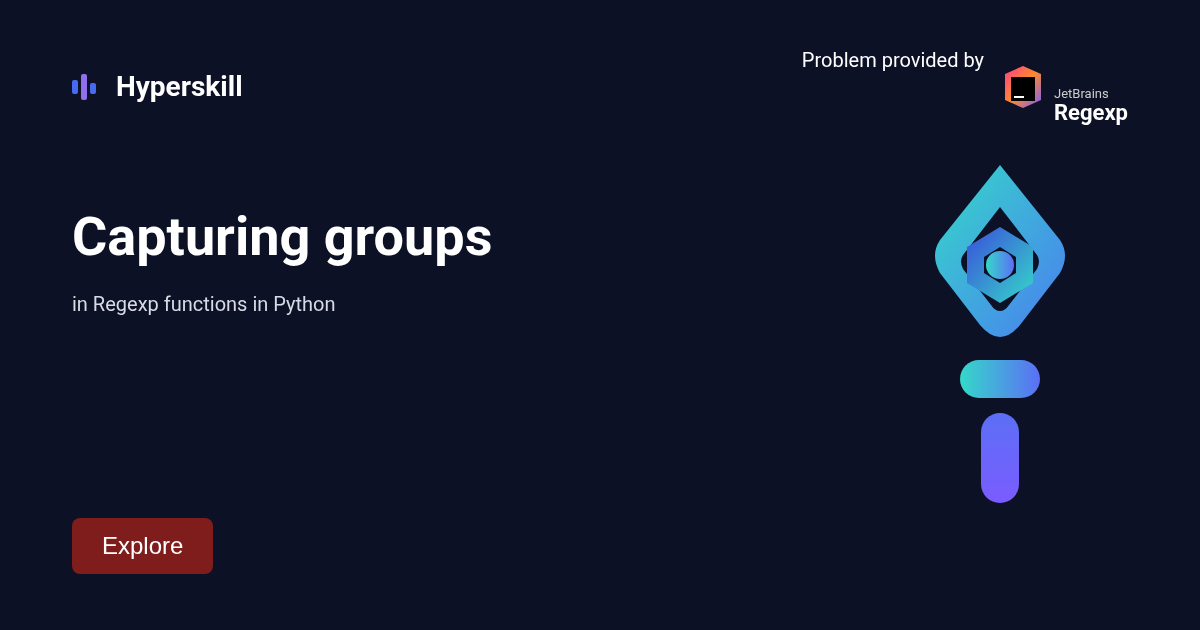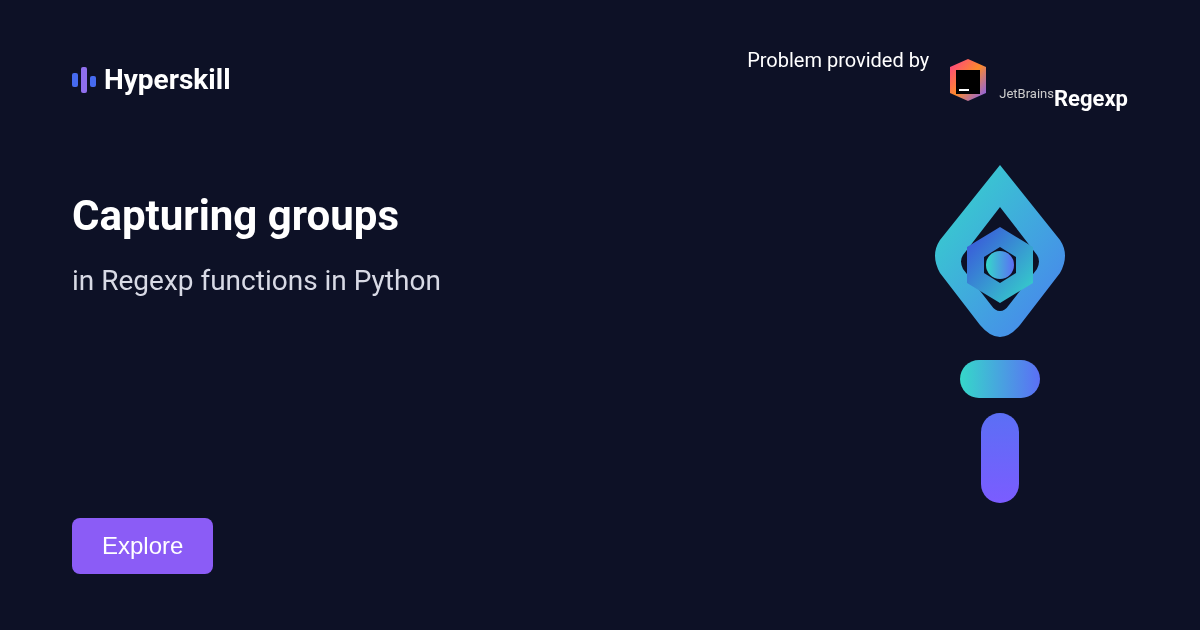--- a/index.html
+++ b/index.html
@@ -18,20 +18,21 @@
     }
     .header {
       display: flex;
       justify-content: space-between;
       align-items: center;
       padding: 48px 72px 0 72px;
     }
     .logo-left {
       display: flex;
       align-items: center;
+      gap: 12px;
     }
     .hyperskill-icon {
       width: 32px;
       height: 32px;
       display: flex;
       align-items: center;
       gap: 3px;
     }
     .hyperskill-text {
       font-size: 28px;
@@ -52,53 +53,54 @@
       display: flex;
       align-items: center;
       gap: 10px;
     }
     .jb-icon {
       width: 42px;
       height: 42px;
     }
     .jb-text {
       display: flex;
+      flex-direction: column;
       line-height: 1.1;
       margin-top: 39px;
     }
     .jb-text-top {
       font-size: 13px;
       font-weight: 400;
       color: #cccccc;
     }
     .jb-text-bottom {
       font-size: 22px;
       font-weight: 700;
       color: #ffffff;
     }
     .main {
       padding: 80px 72px 0 72px;
       position: relative;
     }
     .title {
-      font-size: 42px;
+      font-size: 54px;
       font-weight: 700;
       color: #ffffff;
       margin-bottom: 24px;
     }
     .subtitle {
-      font-size: 28px;
+      font-size: 20px;
       font-weight: 400;
       color: #d8dae5;
     }
     .explore-btn {
       position: absolute;
       left: 72px;
       bottom: 56px;
-      background: #8b5cf6;
+      background: #7f1d1d;
       color: #ffffff;
       font-size: 24px;
       font-weight: 500;
       padding: 14px 30px;
       border: none;
       border-radius: 8px;
       cursor: pointer;
     }
     .decoration {
       position: absolute;

